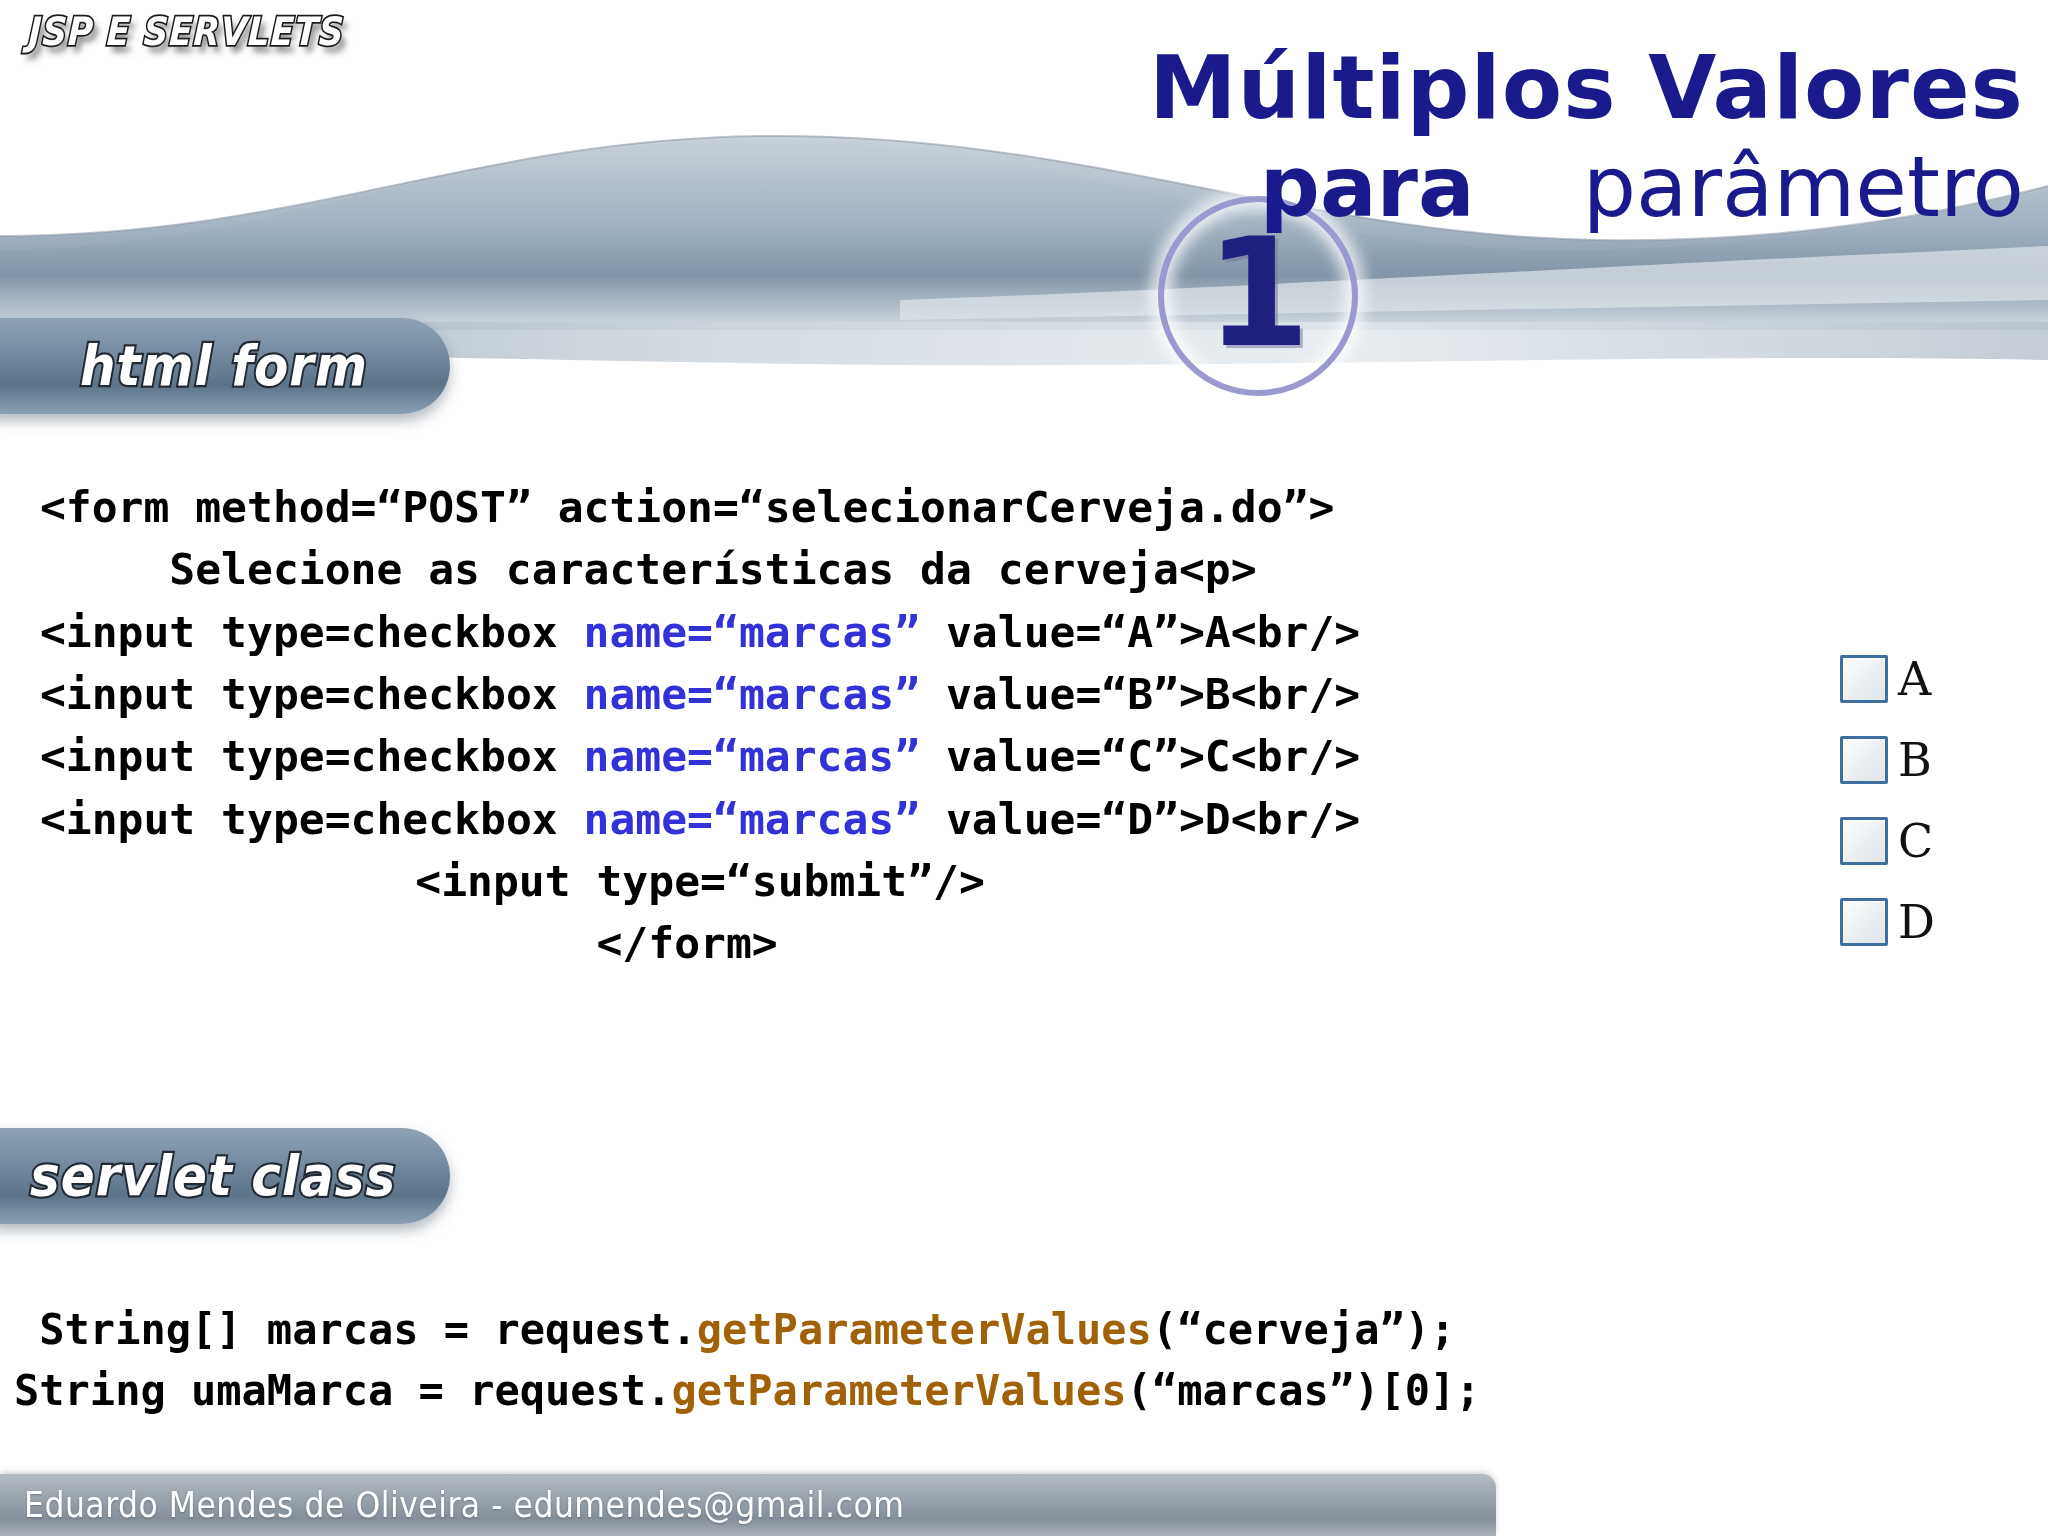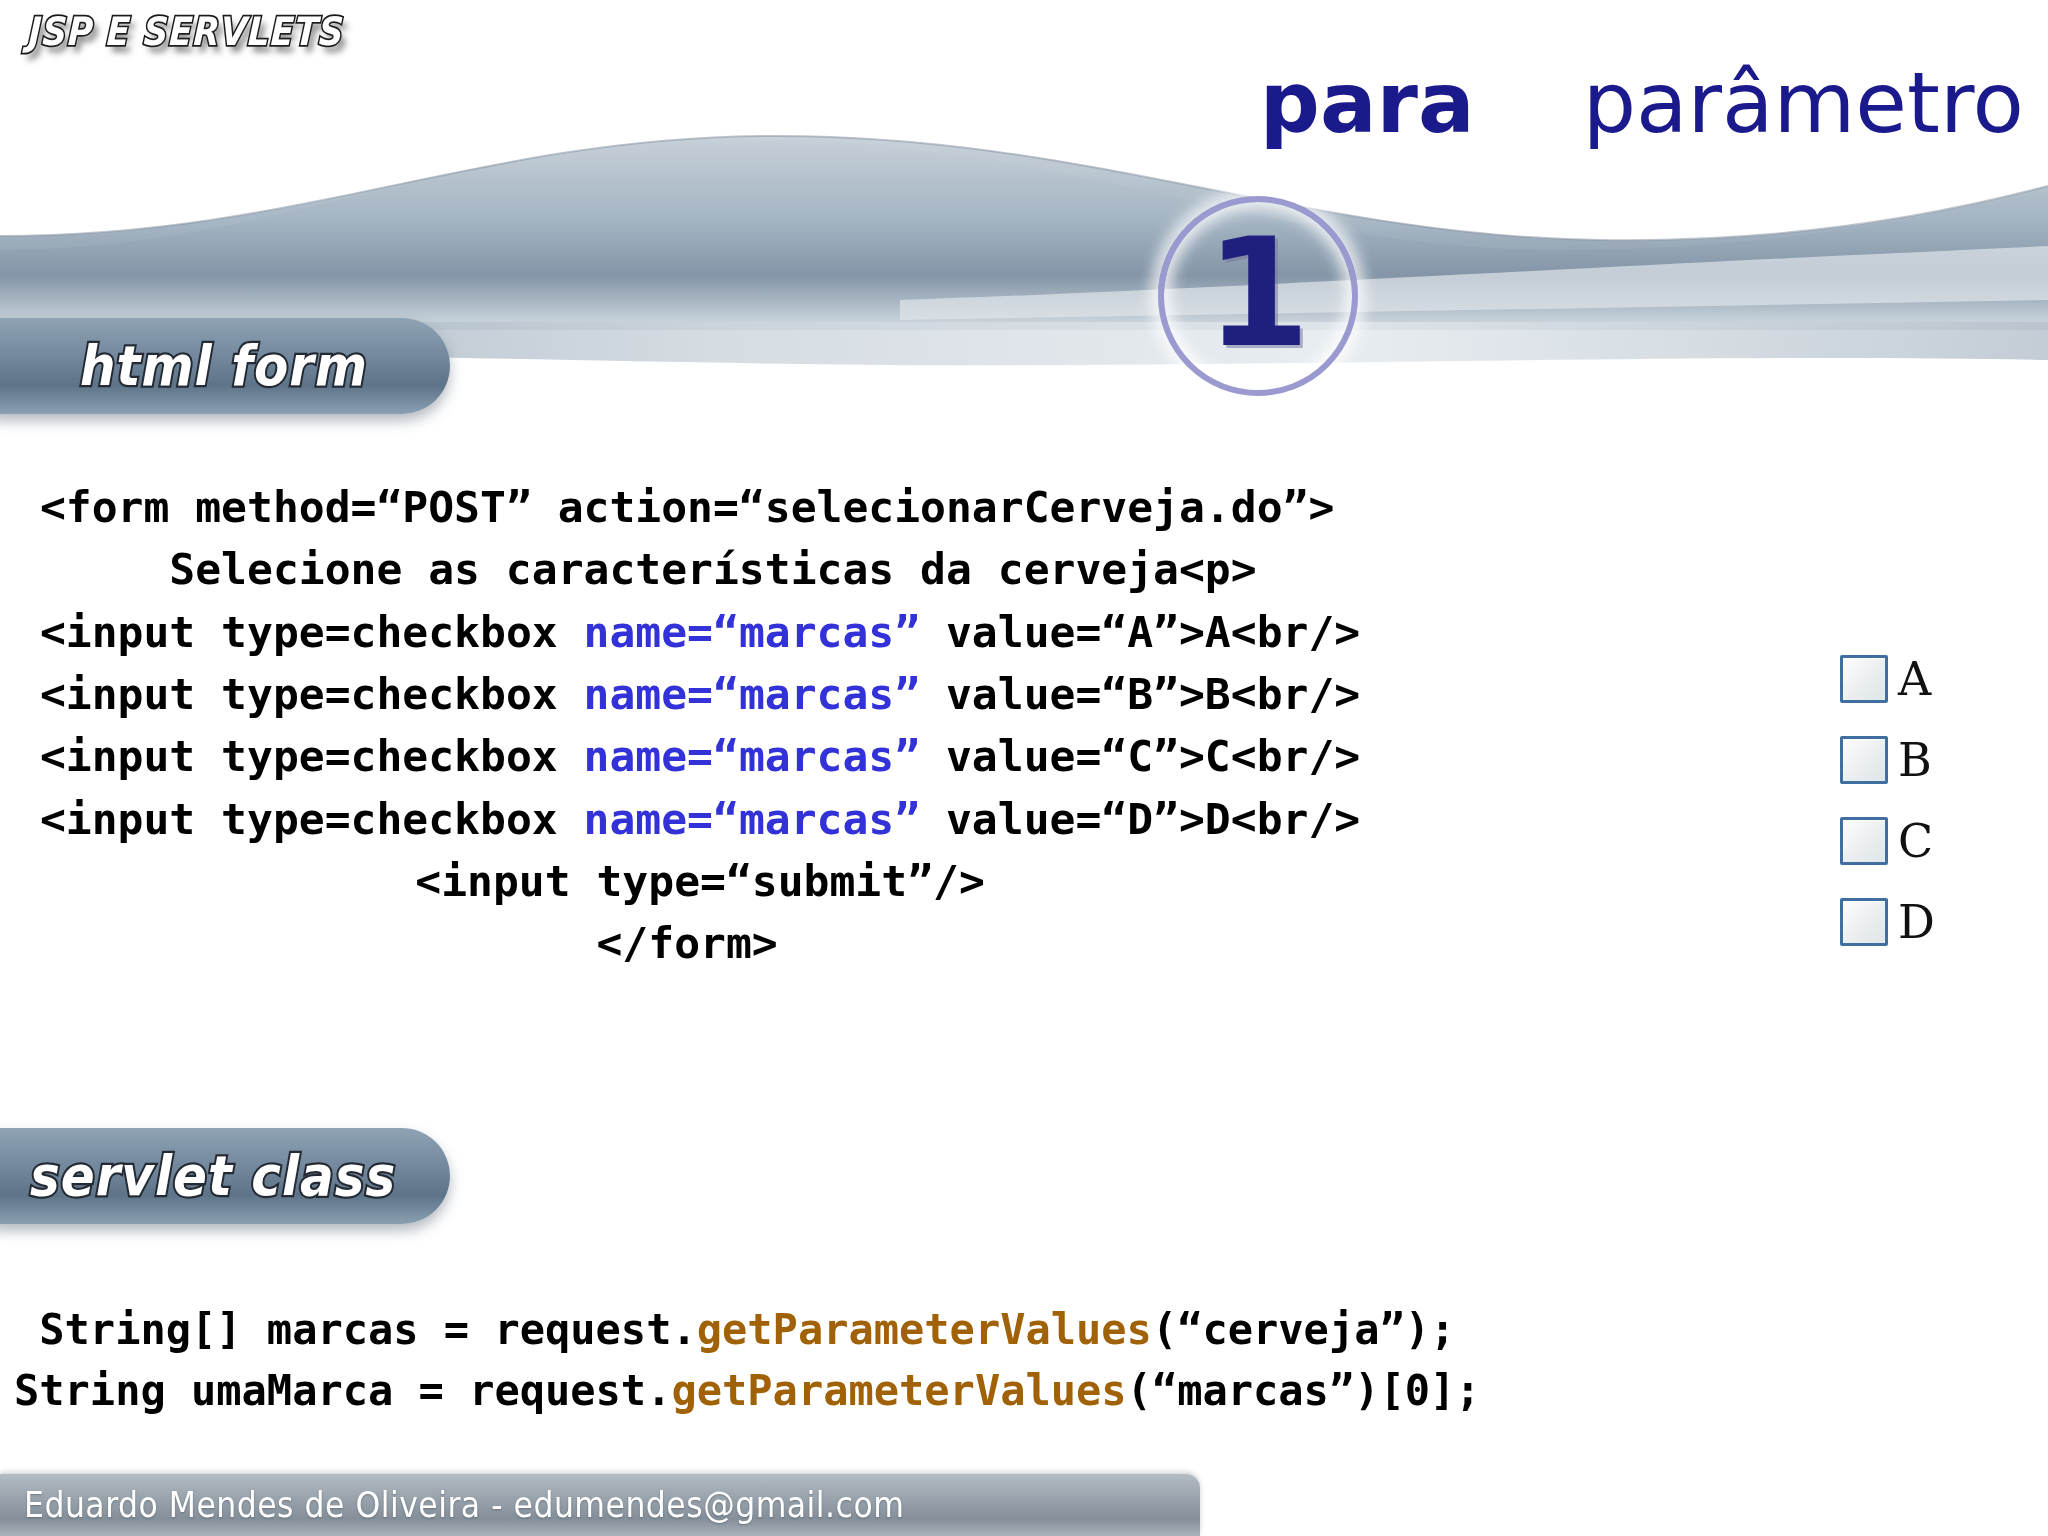--- a/index.html
+++ b/index.html
@@ -173,21 +173,21 @@
     font-size: 46px;
     color: #111111;
     line-height: 1;
   }
 
   
   #footer-bar {
     position: absolute;
     left: 0;
     bottom: 0;
-    width: 1200px;
+    width: 1496px;
     height: 62px;
     z-index: 8;
     border-radius: 0 14px 0 0;
     background: linear-gradient(180deg,
         #b4bcc4 0%, #9ba5ae 36%, #848f9a 72%, #aab2ba 100%);
     display: flex;
     align-items: center;
     box-shadow: 0 -2px 5px rgba(120,130,140,.35);
     text-align: right;
   }
@@ -235,20 +235,21 @@
 
   <path d="M0,236 C300,236 470,140 760,136 C1080,132 1300,236 1600,240
            C1800,243 1950,212 2048,186" fill="none" stroke="#8b96a4" stroke-width="2" opacity=".55"></path>
 
   <path d="M900,300 C1200,290 1600,266 2048,246 L2048,300 L900,320 Z" fill="#dfe5ea" opacity=".7"></path>
 </svg>
 
 <div id="brand-logo">JSP E SERVLETS</div>
 
 <div id="title-block">
+  <span class="title-line1">Múltiplos Valores</span>
   <span class="title-line2">
     <span class="title-para">para</span><span class="title-param">parâmetro</span>
   </span>
 </div>
 
 <div id="circled-one">
   <div class="ring"></div>
   <div class="digit">1</div>
 </div>
 

